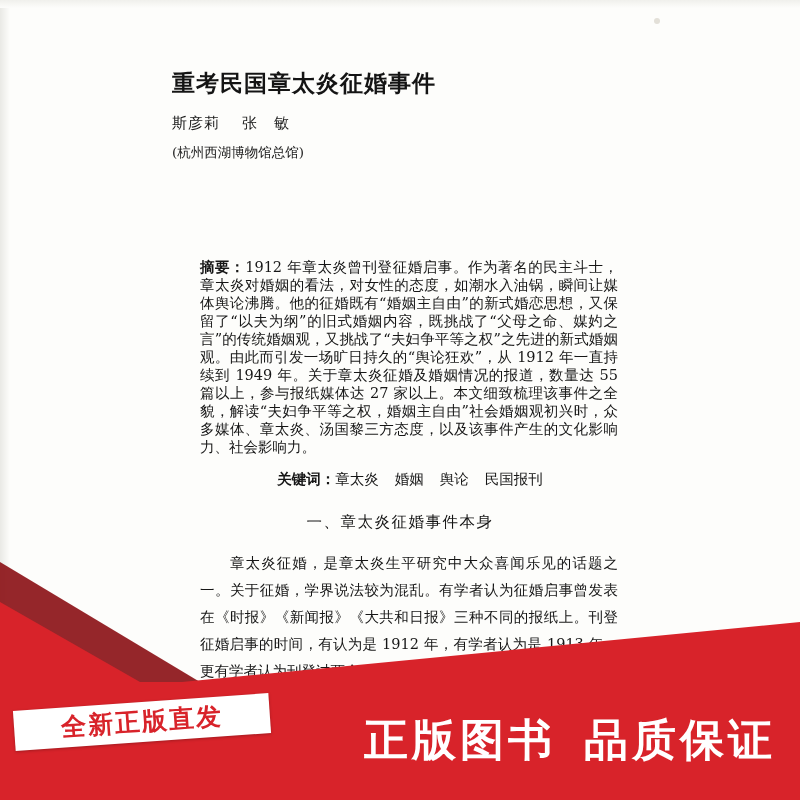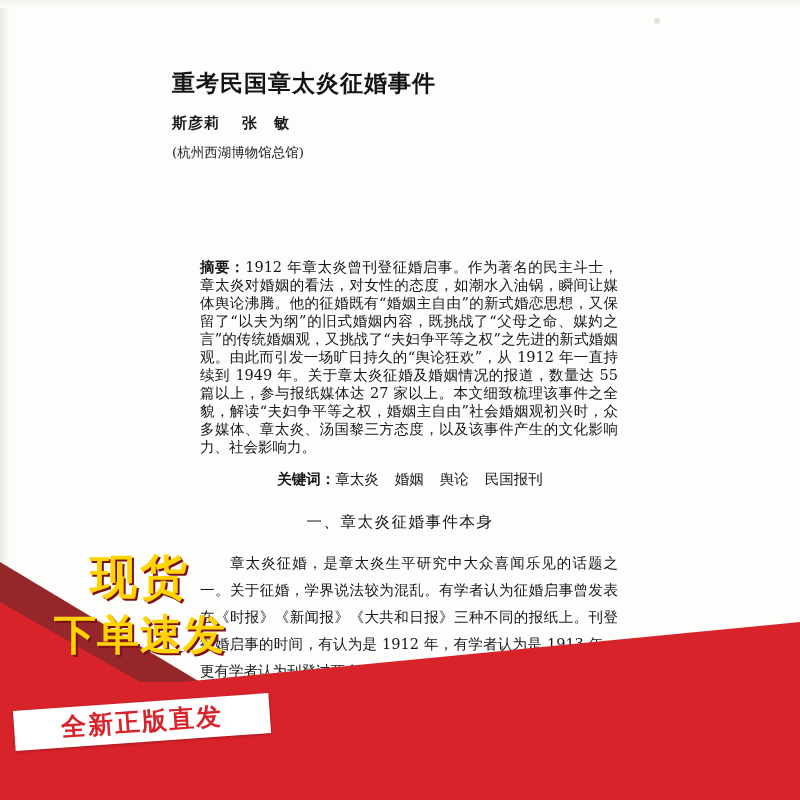--- a/index.html
+++ b/index.html
@@ -49,21 +49,21 @@
     font-weight: bold;
     letter-spacing: 1px;
     color: #141414;
     font-family: "DejaVu Serif", serif;
   }
   .authors {
     position: absolute;
     left: 172px;
     top: 114px;
     font-size: 15px;
-    font-weight: bold;
+    font-weight: normal;
     letter-spacing: 1px;
     color: #1a1a1a;
     font-family: "DejaVu Serif", serif;
   }
   .authors .gap {
     display: inline-block;
     width: 22px;
   }
   .affiliation {
     position: absolute;
@@ -272,22 +272,21 @@
       <span class="indent"></span><span>章太炎征婚，是章太炎生平研究中大众喜闻乐见的话题之一。关于征婚，学界说法较为混乱。有学者认为征婚启事曾发表在《时报》《新闻报》《大共和日报》三种不同的报纸上。刊登征婚启事的时间，有认为是 1912 年，有学者认为是 1913 年，更有学者认为刊登过两个时间段；甚至章太</span>
     </div>
 
   </div>
 
   <div class="promo-dark-wedge"></div>
   <div class="promo-red-wedge2"></div>
   <div class="promo-red-diag"></div>
   <div class="promo-red-block"></div>
 
-  <div class="promo-left-yellow">
-    <div>现货</div>
-    <div class="promo-left-line2">下单速发</div>
-  </div>
 
   <div class="promo-ribbon"></div>
   <div class="promo-ribbon-text">全新正版直发</div>
 
+  <div class="promo-main-text">
+    <span>正版图书</span><span class="spacer"></span><span>品质保证</span>
+  </div>
 
 </div>
 
 </body></html>

